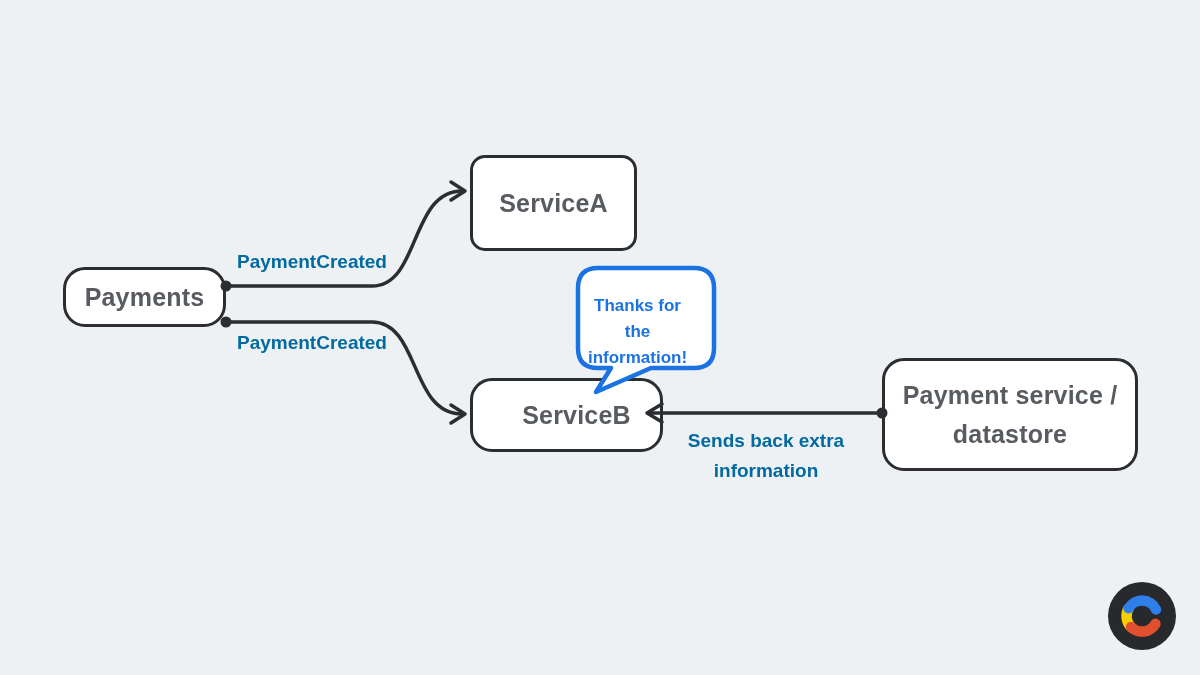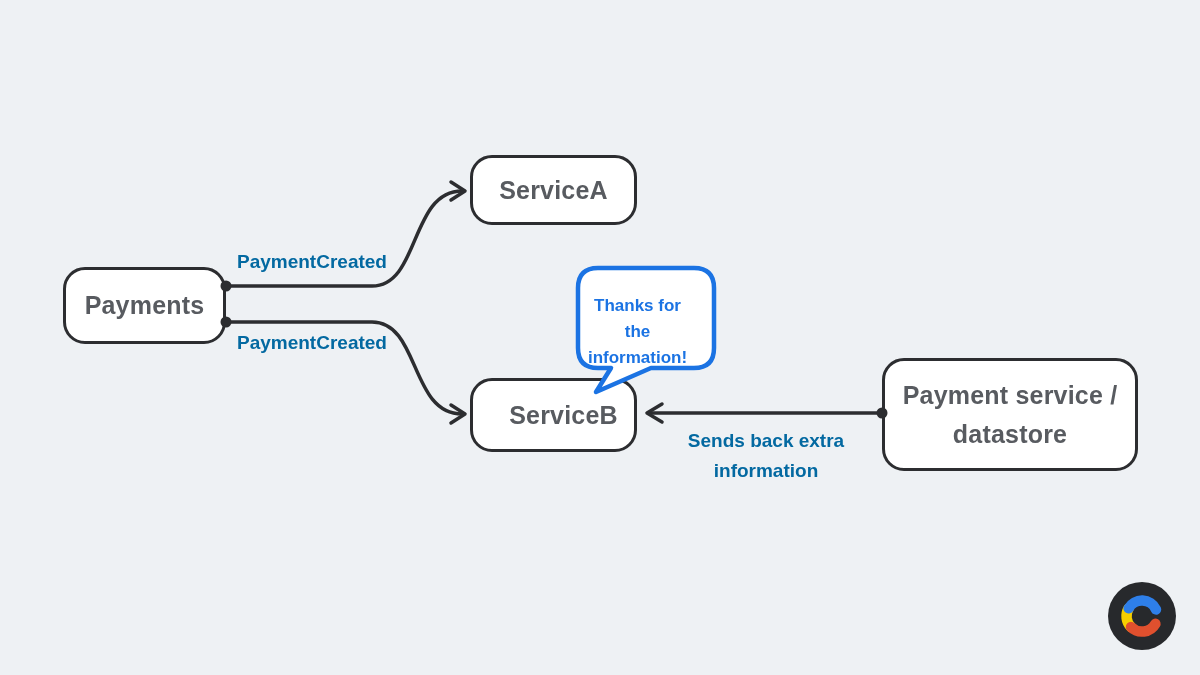--- a/index.html
+++ b/index.html
@@ -34,23 +34,23 @@
     align-items: center;
     justify-content: center;
     text-align: center;
     color: #585b60;
     font-size: 25px;
     font-weight: 600;
     letter-spacing: 0.2px;
     box-sizing: border-box;
     line-height: 39px;
   }
-  .node-payments  { left: 63px;  top: 267px; width: 163px; height: 77px; }
-  .node-service-a { left: 470px; top: 155px; width: 167px; height: 70px; }
-  .node-service-b { left: 470px; top: 378px; width: 167px; height: 74px; padding-left: 20px; }
+  .node-payments  { left: 63px;  top: 267px; width: 163px; height: 60px; }
+  .node-service-a { left: 470px; top: 155px; width: 167px; height: 96px; border-radius: 15px; }
+  .node-service-b { left: 470px; top: 378px; width: 193px; height: 74px; padding-left: 20px; }
   .node-datastore { left: 882px; top: 358px; width: 256px; height: 113px; padding: 0 12px; }
   .edge-label {
     position: absolute;
     z-index: 2;
     color: #0369a1;
     font-size: 19px;
     font-weight: 600;
     white-space: nowrap;
   }
   .edge-label-pc1 { left: 237px; top: 251px; }

